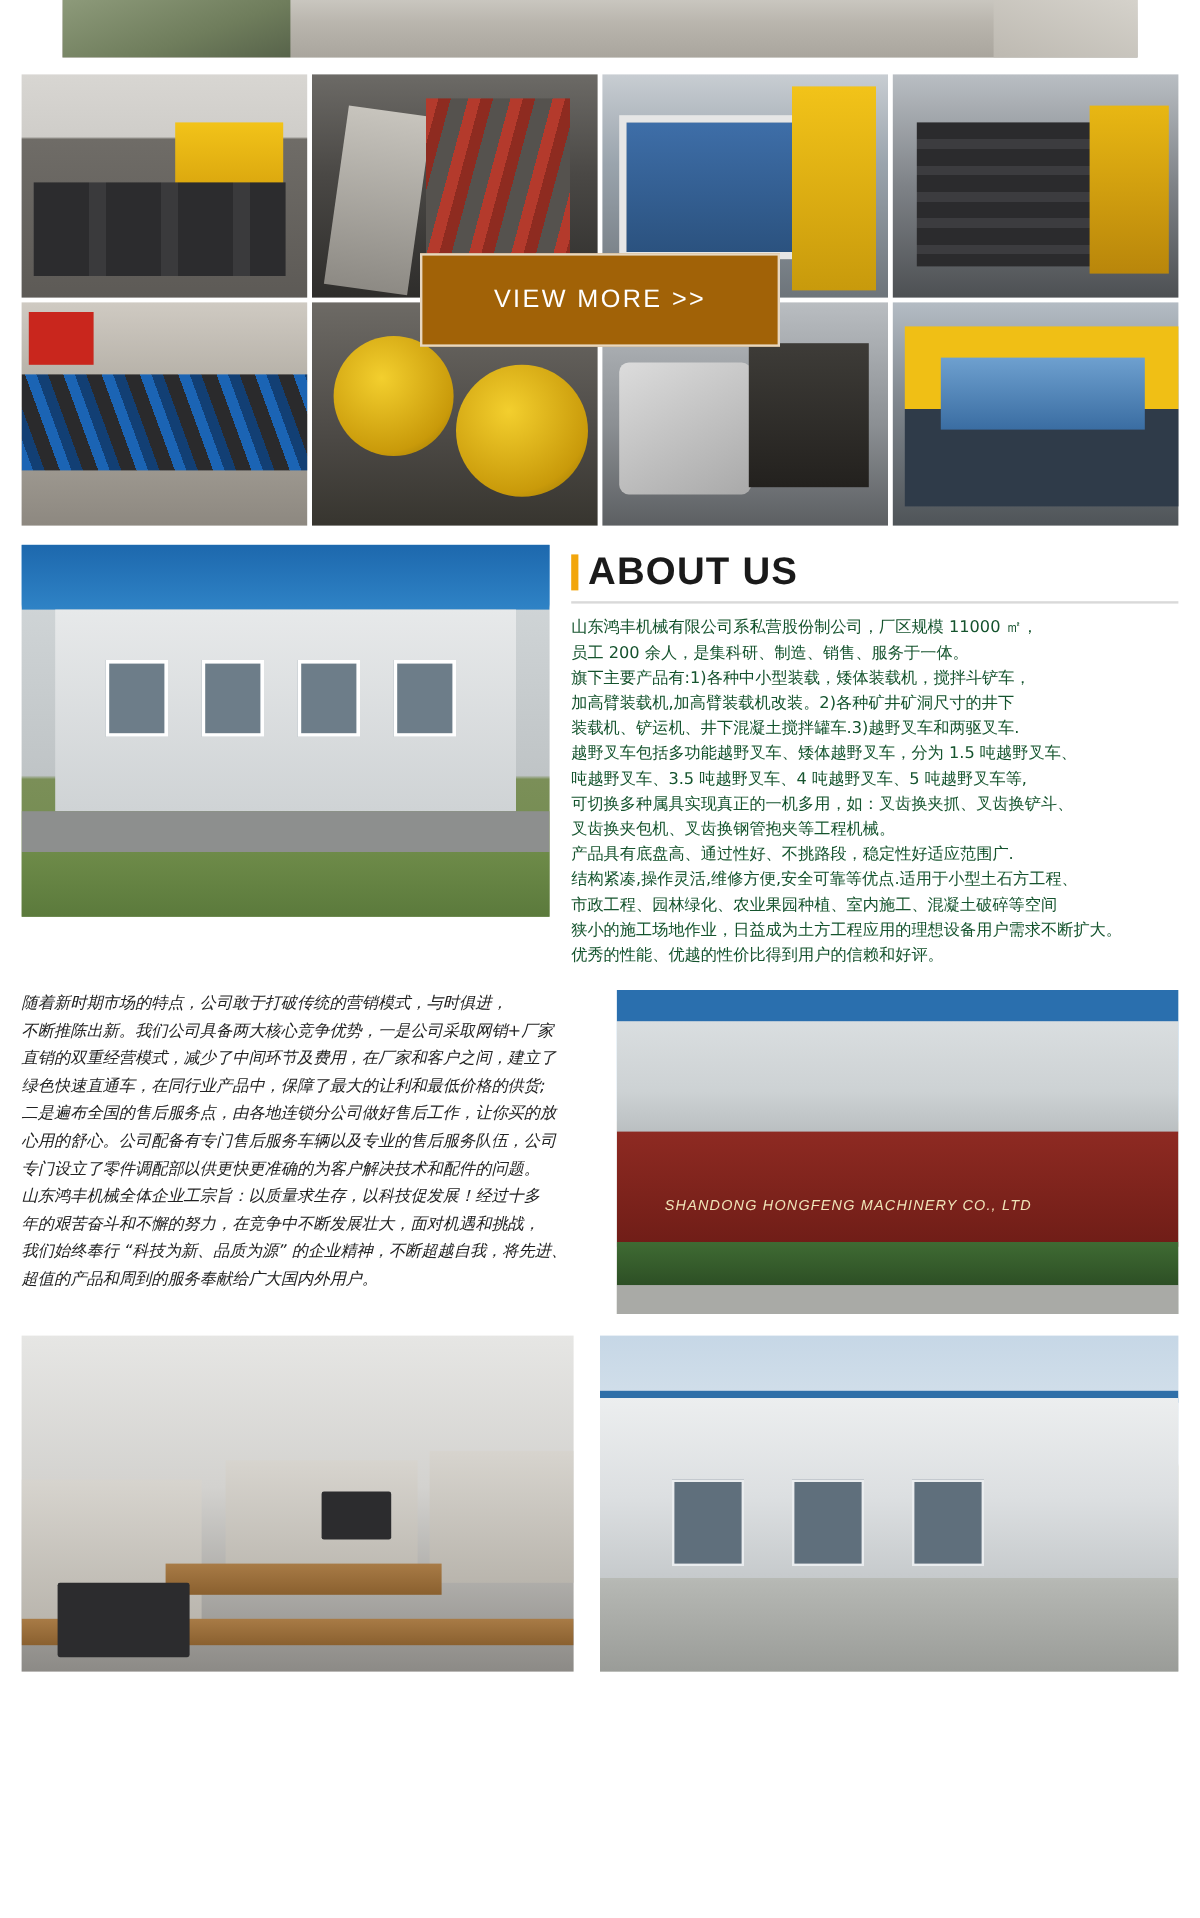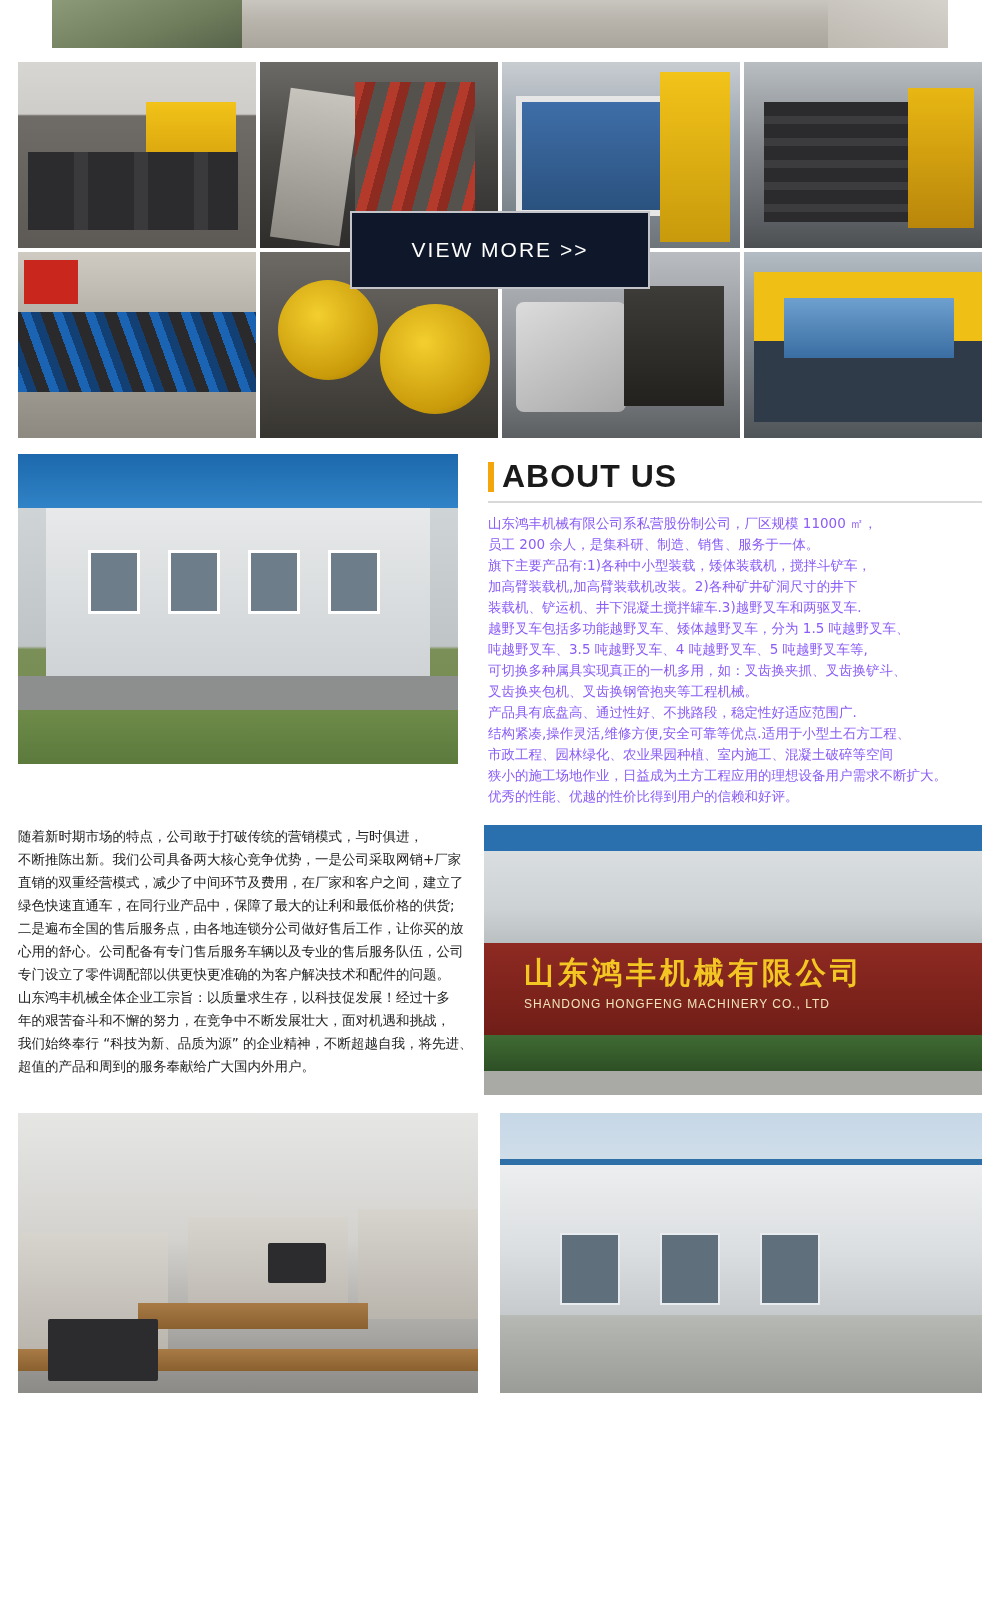--- a/index.html
+++ b/index.html
@@ -110,30 +110,30 @@
 
   .p8{background:linear-gradient(180deg,#b4bcc4 0%,#7f868d 45%,#4f5458 100%);}
   .p8:before{content:"";position:absolute;left:10px;top:20px;width:230px;height:150px;
       background:linear-gradient(180deg,#f0bf15 0 46%,#2f3b49 46% 100%);}
   .p8:after{content:"";position:absolute;left:40px;top:46px;width:170px;height:60px;
       background:linear-gradient(180deg,#6ea0cf,#3a6da2);}
 
   .view-more{
     position:absolute;left:50%;top:50%;transform:translate(-50%,-50%);
     width:300px;height:78px;
-    background:#0f172a;border:2px solid rgba(255,255,255,.75);
+    background:#a16207;border:2px solid rgba(255,255,255,.75);
     color:#fff;font-size:21px;letter-spacing:2px;
     display:flex;align-items:center;justify-content:center;
     box-sizing:border-box;
   }
 
   
   .about{
     width:964px;margin:16px auto 0 auto;
-    display:flex;gap:30px;align-items:flex-start;
+    display:flex;gap:18px;align-items:flex-start;
   }
   .about-photo{
     width:440px;height:310px;position:relative;overflow:hidden;
     background:linear-gradient(180deg,#2f7ec4 0%,#4f97d3 16%,#cfd4d6 17%,#bfc4c6 62%,#7b8f58 63%,#6d8a4b 100%);
   }
   .about-photo .roof{position:absolute;left:0;top:0;width:100%;height:54px;
     background:linear-gradient(180deg,#1d68ad,#2f83c6);}
   .about-photo .wall{position:absolute;left:28px;top:54px;width:384px;height:168px;
     background:linear-gradient(180deg,#e7e9ea,#cfd3d5);}
   .about-photo .win{position:absolute;width:52px;height:64px;background:#6d7d89;border:3px solid #fff;box-sizing:border-box;}
@@ -145,27 +145,27 @@
   .about-text{flex:1;padding-top:4px;}
   .about-title{
     font-size:32px;font-weight:bold;color:#1a1a1a;letter-spacing:1px;
     border-bottom:2px solid #d9d9d9;padding:0 0 6px 14px;position:relative;
     margin:0 0 10px 0;
   }
   .about-title:before{
     content:"";position:absolute;left:0;top:4px;width:6px;height:30px;background:#f2a60c;
   }
   .about-body{
-    font-size:13.5px;line-height:21px;color:#8b5cf6;white-space:pre-line;
+    font-size:13.5px;line-height:21px;color:#14532d;white-space:pre-line;
     font-family:"DejaVu Sans","Liberation Sans",sans-serif;
   }
 
   
   .lower{
-    width:964px;margin:18px auto 0 auto;display:flex;gap:6px;align-items:flex-start;
+    width:964px;margin:18px auto 0 auto;display:flex;gap:36px;align-items:flex-start;font-style:italic;
   }
   .lower-text{
     width:460px;font-size:13.5px;line-height:23px;color:#222;white-space:pre-line;
     font-family:"DejaVu Sans","Liberation Sans",sans-serif;
   }
   .sign-photo{
     flex:1;height:270px;position:relative;overflow:hidden;
     background:linear-gradient(180deg,#8fbde0 0%,#b9d3e6 40%,#c6c9c4 41%,#9aa096 100%);
   }
   .sign-photo .bldg{position:absolute;left:0;top:0;width:100%;height:120px;
@@ -261,21 +261,20 @@
 心用的舒心。公司配备有专门售后服务车辆以及专业的售后服务队伍，公司
 专门设立了零件调配部以供更快更准确的为客户解决技术和配件的问题。
 山东鸿丰机械全体企业工宗旨：以质量求生存，以科技促发展！经过十多
 年的艰苦奋斗和不懈的努力，在竞争中不断发展壮大，面对机遇和挑战，
 我们始终奉行 “科技为新、品质为源” 的企业精神，不断超越自我，将先进、
 超值的产品和周到的服务奉献给广大国内外用户。</div>
     <div class="sign-photo">
       <div class="bldg"></div>
       <div class="bldgroof"></div>
       <div class="wall"></div>
-      <div class="cn">山东鸿丰机械有限公司</div>
       <div class="en">SHANDONG HONGFENG MACHINERY CO., LTD</div>
       <div class="hedge"></div>
       <div class="road"></div>
     </div>
   </div>
 
   <div class="bottom">
     <div class="office">
       <div class="part" style="left:0;top:120px;width:150px;height:120px"></div>
       <div class="part" style="left:170px;top:104px;width:160px;height:110px"></div>

